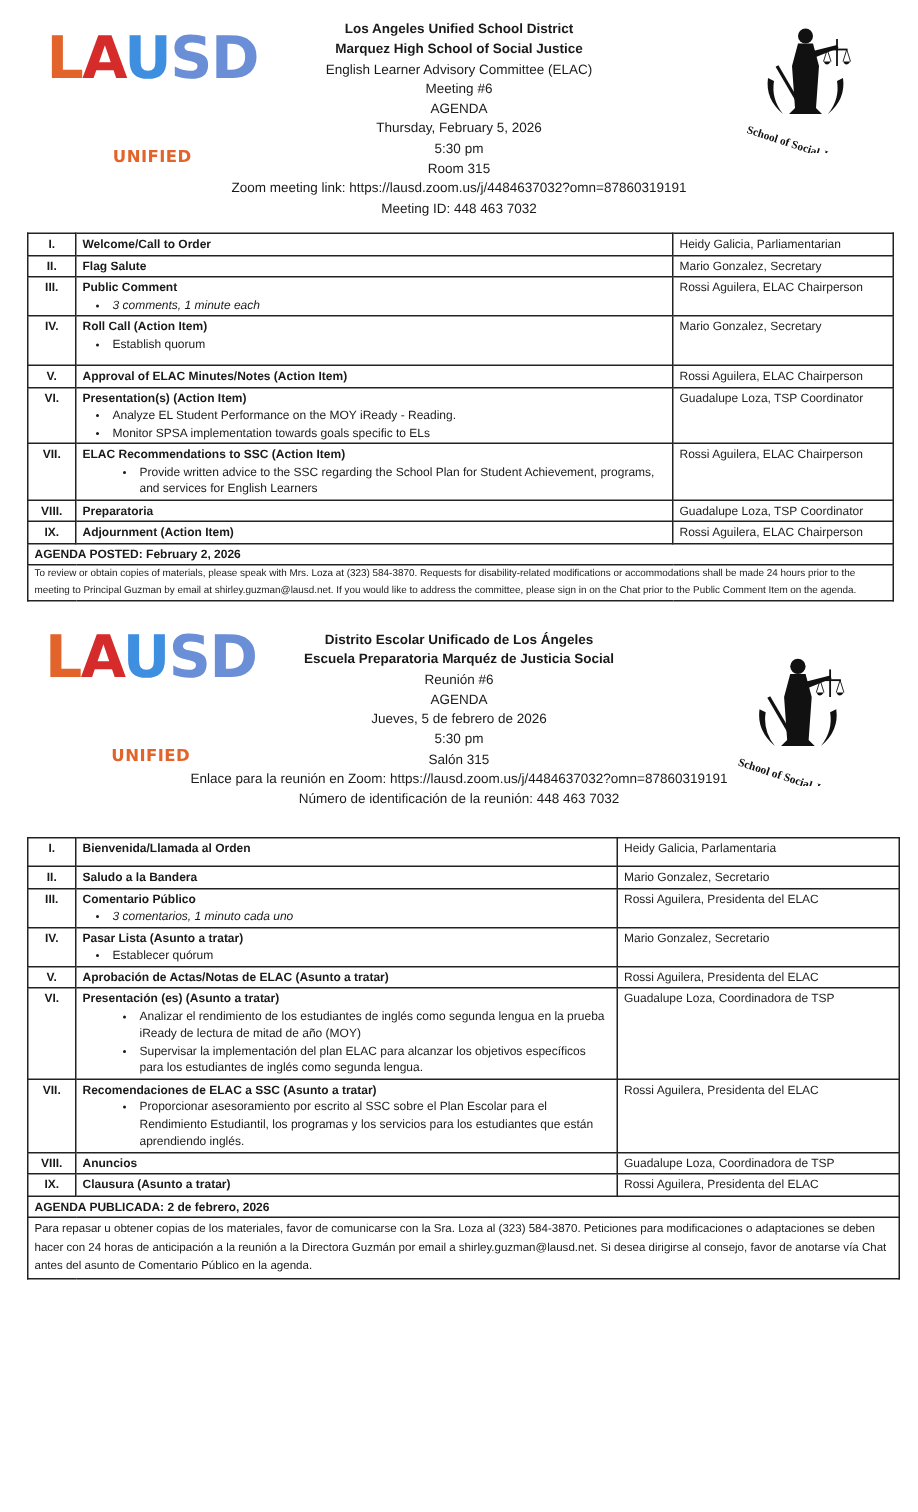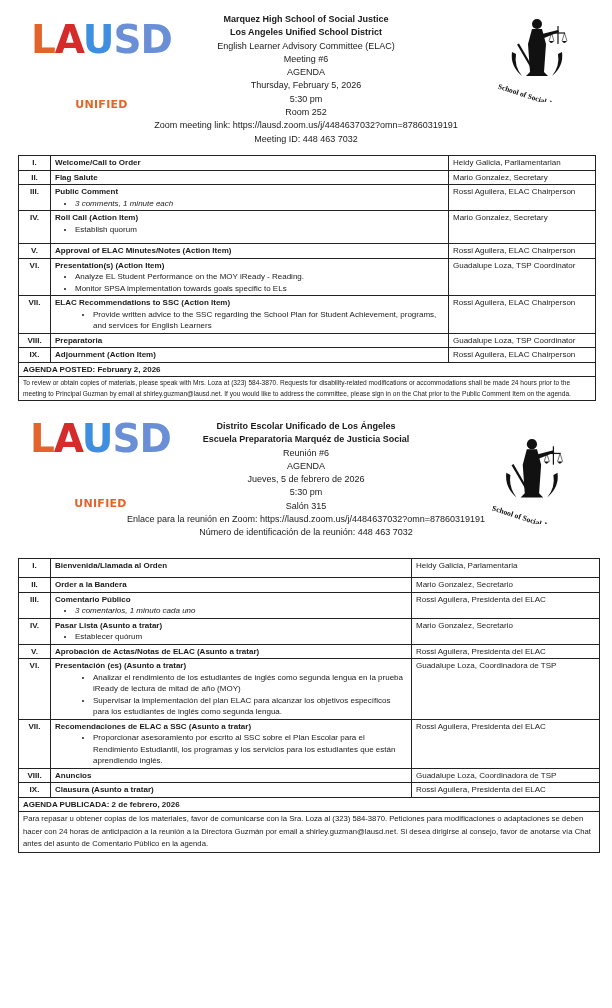--- a/index.html
+++ b/index.html
@@ -55,28 +55,28 @@
         <line x1="55.5" y1="19" x2="53" y2="27" stroke="#111" stroke-width="0.6"></line>
         <line x1="55.5" y1="19" x2="58" y2="27" stroke="#111" stroke-width="0.6"></line>
         <line x1="68.5" y1="19" x2="66" y2="27" stroke="#111" stroke-width="0.6"></line>
         <line x1="68.5" y1="19" x2="71" y2="27" stroke="#111" stroke-width="0.6"></line>
         <line x1="22" y1="30" x2="36" y2="54" stroke="#111" stroke-width="2.2"></line>
         <path d="M16 38 Q14 52 26 62 Q18 52 20 40 Z" fill="#111"></path>
         <path d="M66 38 Q68 52 56 62 Q64 52 62 40 Z" fill="#111"></path>
         <text x="41" y="80" font-size="7.5" font-family="Liberation Serif, serif" font-weight="bold" text-anchor="middle" fill="#111" transform="rotate(18 20 70)">School of Social Justice</text>
       </svg>
     </div>
+    <div class="header-line bold">Los Angeles Unified School District</div>
     <div class="header-line bold">Marquez High School of Social Justice</div>
-    <div class="header-line bold">Los Angeles Unified School District</div>
     <div class="header-line">English Learner Advisory Committee (ELAC)</div>
     <div class="header-line">Meeting #6</div>
     <div class="header-line">AGENDA</div>
     <div class="header-line">Thursday, February 5, 2026</div>
     <div class="header-line">5:30 pm</div>
-    <div class="header-line">Room 252</div>
+    <div class="header-line">Room 315</div>
     <div class="header-line">Zoom meeting link: https://lausd.zoom.us/j/4484637032?omn=87860319191</div>
     <div class="header-line">Meeting ID: 448 463 7032</div>
   </div>
 
   <table class="agenda" style="left:18px; top:155px; width:577px;">
     <colgroup>
         <col style="width:32px">
         <col style="width:398px">
         <col style="width:147px">
       </colgroup>
@@ -213,21 +213,21 @@
         <tr style="height: 19px;">
           <td class="num">I.</td>
           <td class="title-cell">
             <div class="t">Bienvenida/Llamada al Orden</div>
           </td>
           <td class="person">Heidy Galicia, Parlamentaria</td>
         </tr>
         <tr style="height: 12px;">
           <td class="num">II.</td>
           <td class="title-cell">
-            <div class="t">Order a la Bandera</div>
+            <div class="t">Saludo a la Bandera</div>
           </td>
           <td class="person">Mario Gonzalez, Secretario</td>
         </tr>
         <tr>
           <td class="num">III.</td>
           <td class="title-cell">
             <div class="t">Comentario Público</div>
             <ul>
               <li class="italic">3 comentarios, 1 minuto cada uno</li>
             </ul>

